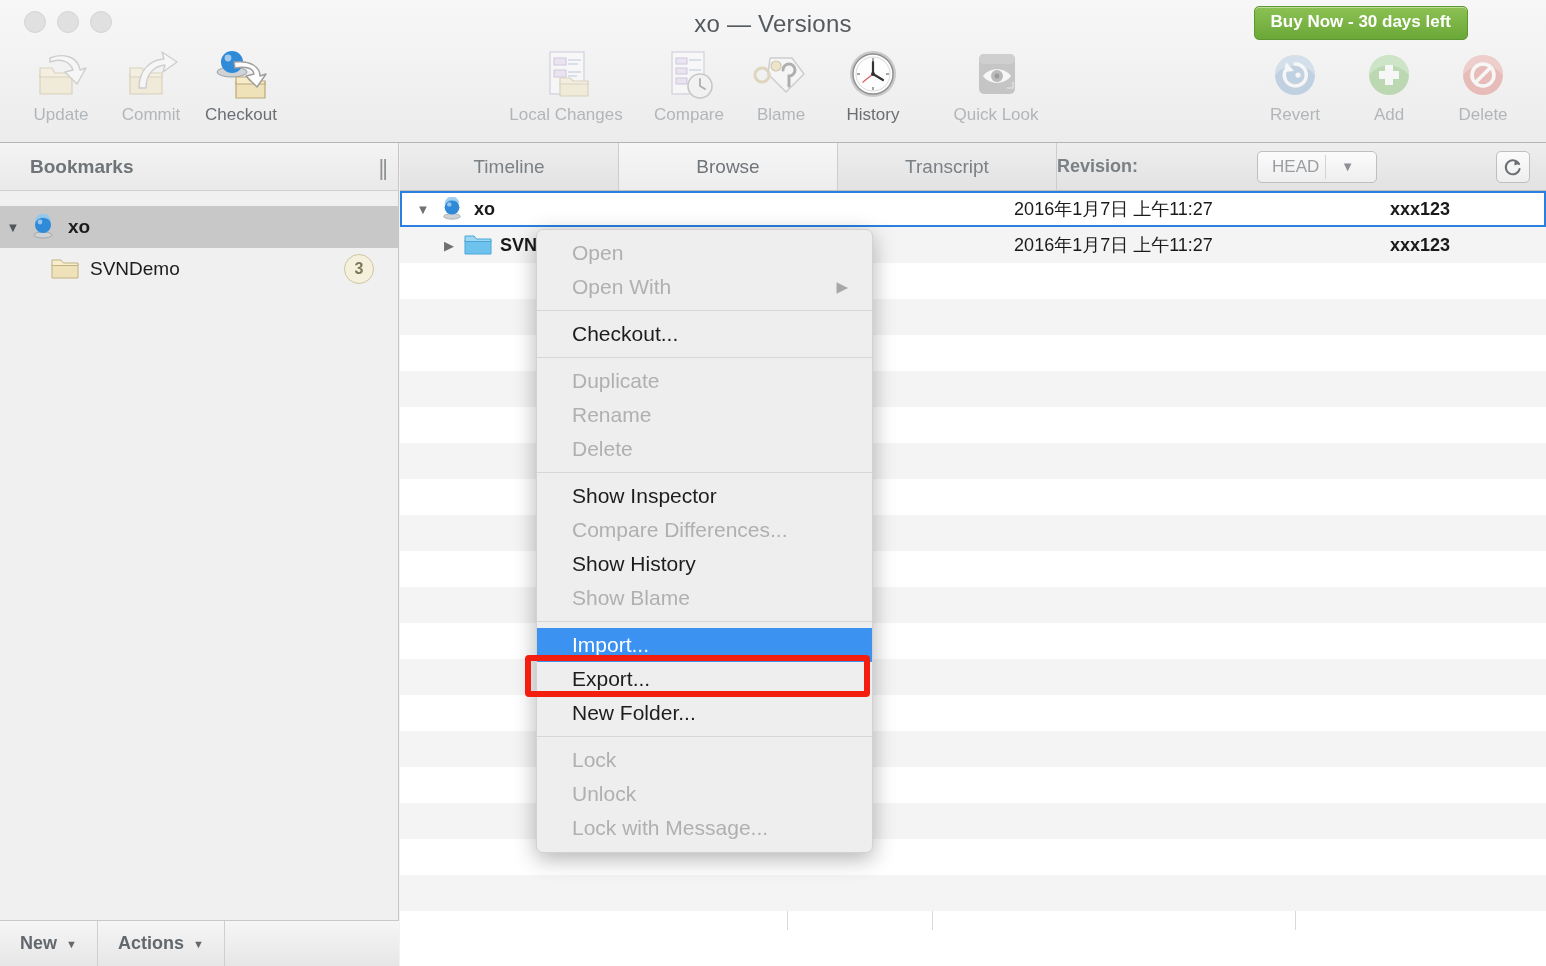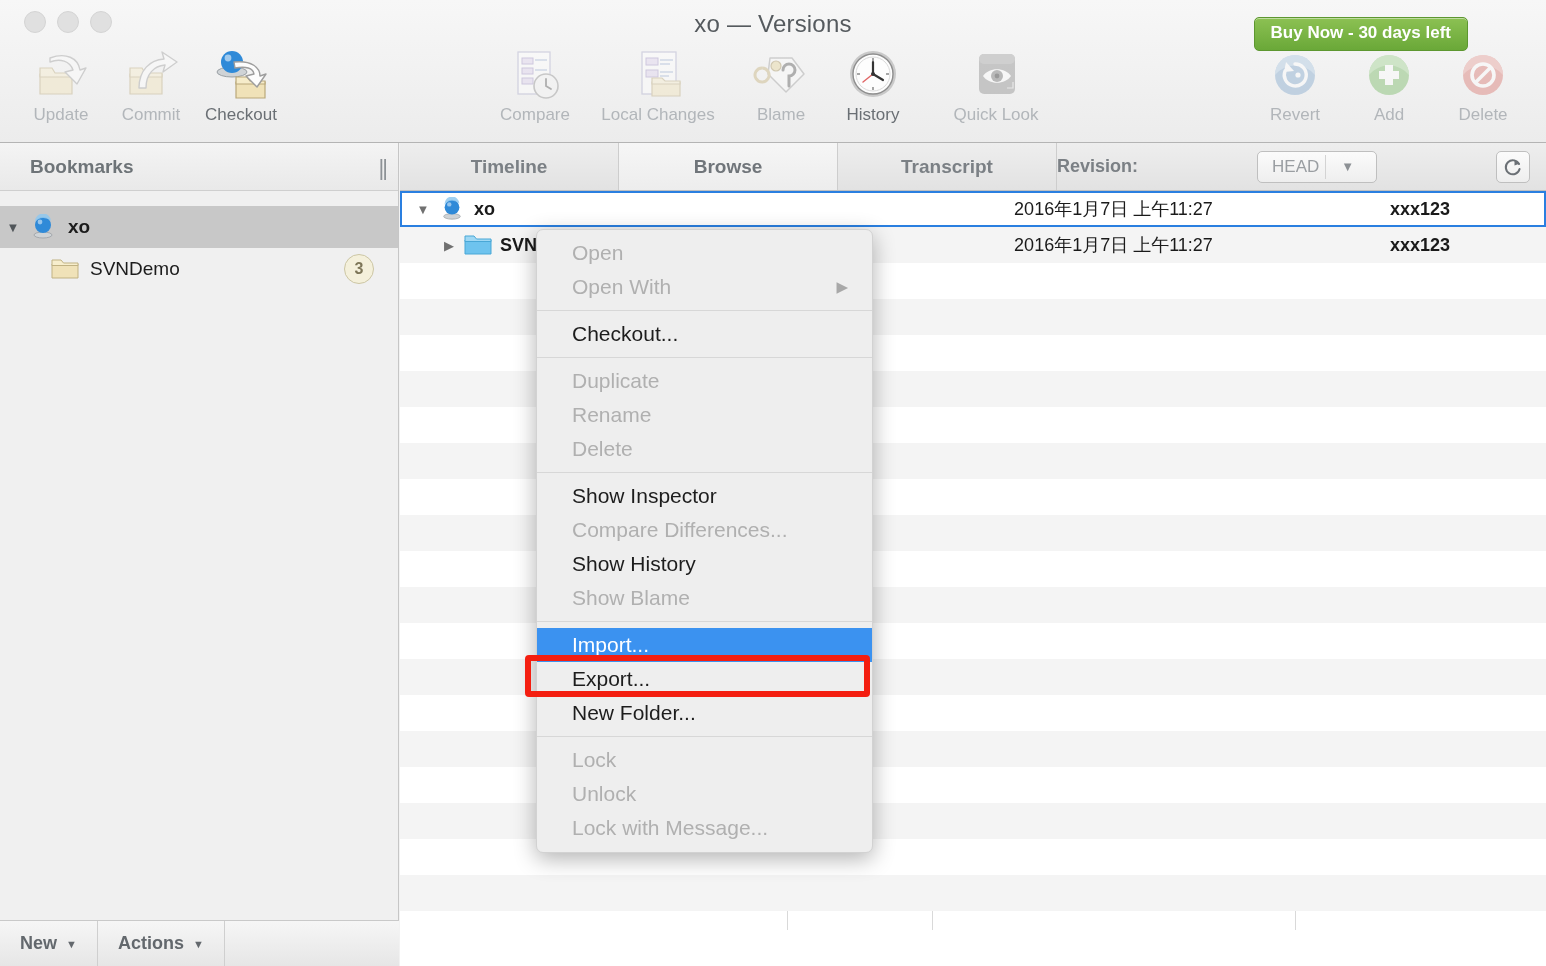--- a/index.html
+++ b/index.html
@@ -49,21 +49,21 @@
   }
   .tb-item.wide { width: 148px; }
   .tb-ico { height: 56px; display:flex; align-items:flex-end; justify-content:center; }
   .tb-lab {
     margin-top: 3px; font-size: 17px; color: #6a6f74; white-space: nowrap; text-align: center;
   }
   .tb-item.disabled .tb-lab { color: #b2b6ba; }
   .tb-item.disabled .tb-ico { opacity: .42; }
 
   .buy-badge {
-    position: absolute; right: 78px; top: 17px;
+    position: absolute; right: 78px; top: 6px;
     padding: 5px 16px 7px;
     border-radius: 5px;
     background: linear-gradient(to bottom, #8cc153 0%, #6aa838 100%);
     border: 1px solid #5d9730;
     color: #ffffff; font-size: 17px; font-weight: bold;
     white-space: nowrap;
     box-shadow: inset 0 1px 0 rgba(255,255,255,.45);
   }
 
   
@@ -128,21 +128,21 @@
     background: #ffffff;
   }
   .tabbar {
     position: relative; height: 48px;
     background: linear-gradient(to bottom,#eeeeee,#e2e2e2);
     border-bottom: 1px solid #c0c0c0;
     display: flex; align-items: stretch;
   }
   .tab {
     width: 219px; display: flex; align-items: center; justify-content: center;
-    font-size: 19px; font-weight: bold; color: #7b8085;
+    font-size: 19px; font-weight: normal; color: #7b8085;
     border-right: 1px solid #cdcdcd;
     cursor: default; user-select: none;
   }
   .tab.active {
     background: linear-gradient(to bottom,#f6f6f6,#ededed);
     color: #70757a;
   }
   .tab-spacer { flex: 1; display: flex; align-items: center; justify-content: space-between; padding-right: 16px; gap: 9px; }
   .rev-label { font-size: 18px; color: #7b8085; font-weight: 600; }
   .rev-select {
@@ -292,51 +292,51 @@
             <path d="M26 36 L26 31 L37 31 L40 35 L55 35 L55 38 L26 38 Z" fill="#f6ecca" stroke="#b9a87a" stroke-width="1.2"></path>
             <path d="M24 16 C42 14 50 22 50 30 L56 28 L47 41 L36 30 L44 28 C43 22 36 20 25 22 Z" fill="#fdfdfd" stroke="#9d9d9d" stroke-width="1.4" stroke-linejoin="round"></path>
           </svg>
         </div>
         <div class="tb-lab">Checkout</div>
       </div>
     </div>
 
     <div class="tb-group tb-mid">
 
-      <div class="tb-item disabled">
-        <div class="tb-ico">
-          <svg width="58" height="54" viewBox="0 0 58 54">
-            <rect x="12" y="4" width="32" height="42" fill="#ffffff" stroke="#a9a9c9" stroke-width="1.3"></rect>
-            <rect x="16" y="10" width="11" height="6" fill="#ded2ee" stroke="#9e8fc4" stroke-width="1"></rect>
-            <rect x="29" y="11" width="12" height="2" fill="#b9c7e0"></rect>
-            <rect x="16" y="20" width="11" height="6" fill="#ded2ee" stroke="#9e8fc4" stroke-width="1"></rect>
-            <rect x="29" y="21" width="12" height="2" fill="#b9c7e0"></rect>
-            <rect x="16" y="30" width="11" height="6" fill="#ded2ee" stroke="#9e8fc4" stroke-width="1"></rect>
-            <circle cx="40" cy="38" r="12" fill="#f4f4f4" stroke="#8f8f8f" stroke-width="1.6"></circle>
-            <path d="M40 31 L40 38 L45 41" stroke="#555" stroke-width="1.8" fill="none" stroke-linecap="round"></path>
-          </svg>
-        </div>
-        <div class="tb-lab">Compare</div>
-      </div>
-
       <div class="tb-item wide disabled">
         <div class="tb-ico">
           <svg width="60" height="54" viewBox="0 0 60 54">
             <rect x="14" y="4" width="34" height="42" fill="#ffffff" stroke="#a9a9c9" stroke-width="1.3"></rect>
             <rect x="18" y="10" width="12" height="7" fill="#ded2ee" stroke="#9e8fc4" stroke-width="1"></rect>
             <rect x="32" y="11" width="13" height="2" fill="#b9c7e0"></rect>
             <rect x="32" y="15" width="10" height="2" fill="#b9c7e0"></rect>
             <rect x="18" y="22" width="12" height="7" fill="#ded2ee" stroke="#9e8fc4" stroke-width="1"></rect>
             <rect x="32" y="23" width="13" height="2" fill="#b9c7e0"></rect>
             <rect x="32" y="27" width="9" height="2" fill="#b9c7e0"></rect>
             <path d="M24 34 L24 48 L52 48 L52 34 Z" fill="#f0e2b8" stroke="#b9a87a" stroke-width="1.2"></path>
             <path d="M24 34 L24 30 L34 30 L37 33 L52 33 L52 36 L24 36 Z" fill="#f6ecca" stroke="#b9a87a" stroke-width="1.2"></path>
           </svg>
         </div>
         <div class="tb-lab">Local Changes</div>
+      </div>
+
+      <div class="tb-item disabled">
+        <div class="tb-ico">
+          <svg width="58" height="54" viewBox="0 0 58 54">
+            <rect x="12" y="4" width="32" height="42" fill="#ffffff" stroke="#a9a9c9" stroke-width="1.3"></rect>
+            <rect x="16" y="10" width="11" height="6" fill="#ded2ee" stroke="#9e8fc4" stroke-width="1"></rect>
+            <rect x="29" y="11" width="12" height="2" fill="#b9c7e0"></rect>
+            <rect x="16" y="20" width="11" height="6" fill="#ded2ee" stroke="#9e8fc4" stroke-width="1"></rect>
+            <rect x="29" y="21" width="12" height="2" fill="#b9c7e0"></rect>
+            <rect x="16" y="30" width="11" height="6" fill="#ded2ee" stroke="#9e8fc4" stroke-width="1"></rect>
+            <circle cx="40" cy="38" r="12" fill="#f4f4f4" stroke="#8f8f8f" stroke-width="1.6"></circle>
+            <path d="M40 31 L40 38 L45 41" stroke="#555" stroke-width="1.8" fill="none" stroke-linecap="round"></path>
+          </svg>
+        </div>
+        <div class="tb-lab">Compare</div>
       </div>
 
       <div class="tb-item disabled">
         <div class="tb-ico">
           <svg width="58" height="54" viewBox="0 0 58 54">
             <path d="M18 10 L40 10 L52 26 L34 44 L16 26 Z" fill="#fbfbfb" stroke="#9d9d9d" stroke-width="1.5" stroke-linejoin="round"></path>
             <circle cx="24" cy="18" r="5" fill="#e6d49a" stroke="#a38f58" stroke-width="1.2"></circle>
             <path d="M10 20 a7 7 0 1 0 .1 0" fill="none" stroke="#c4b07a" stroke-width="3"></path>
             <path d="M31 22 a6 6 0 1 1 6 6 l0 10" stroke="#555" stroke-width="3" fill="none" stroke-linecap="round"></path>
           </svg>

